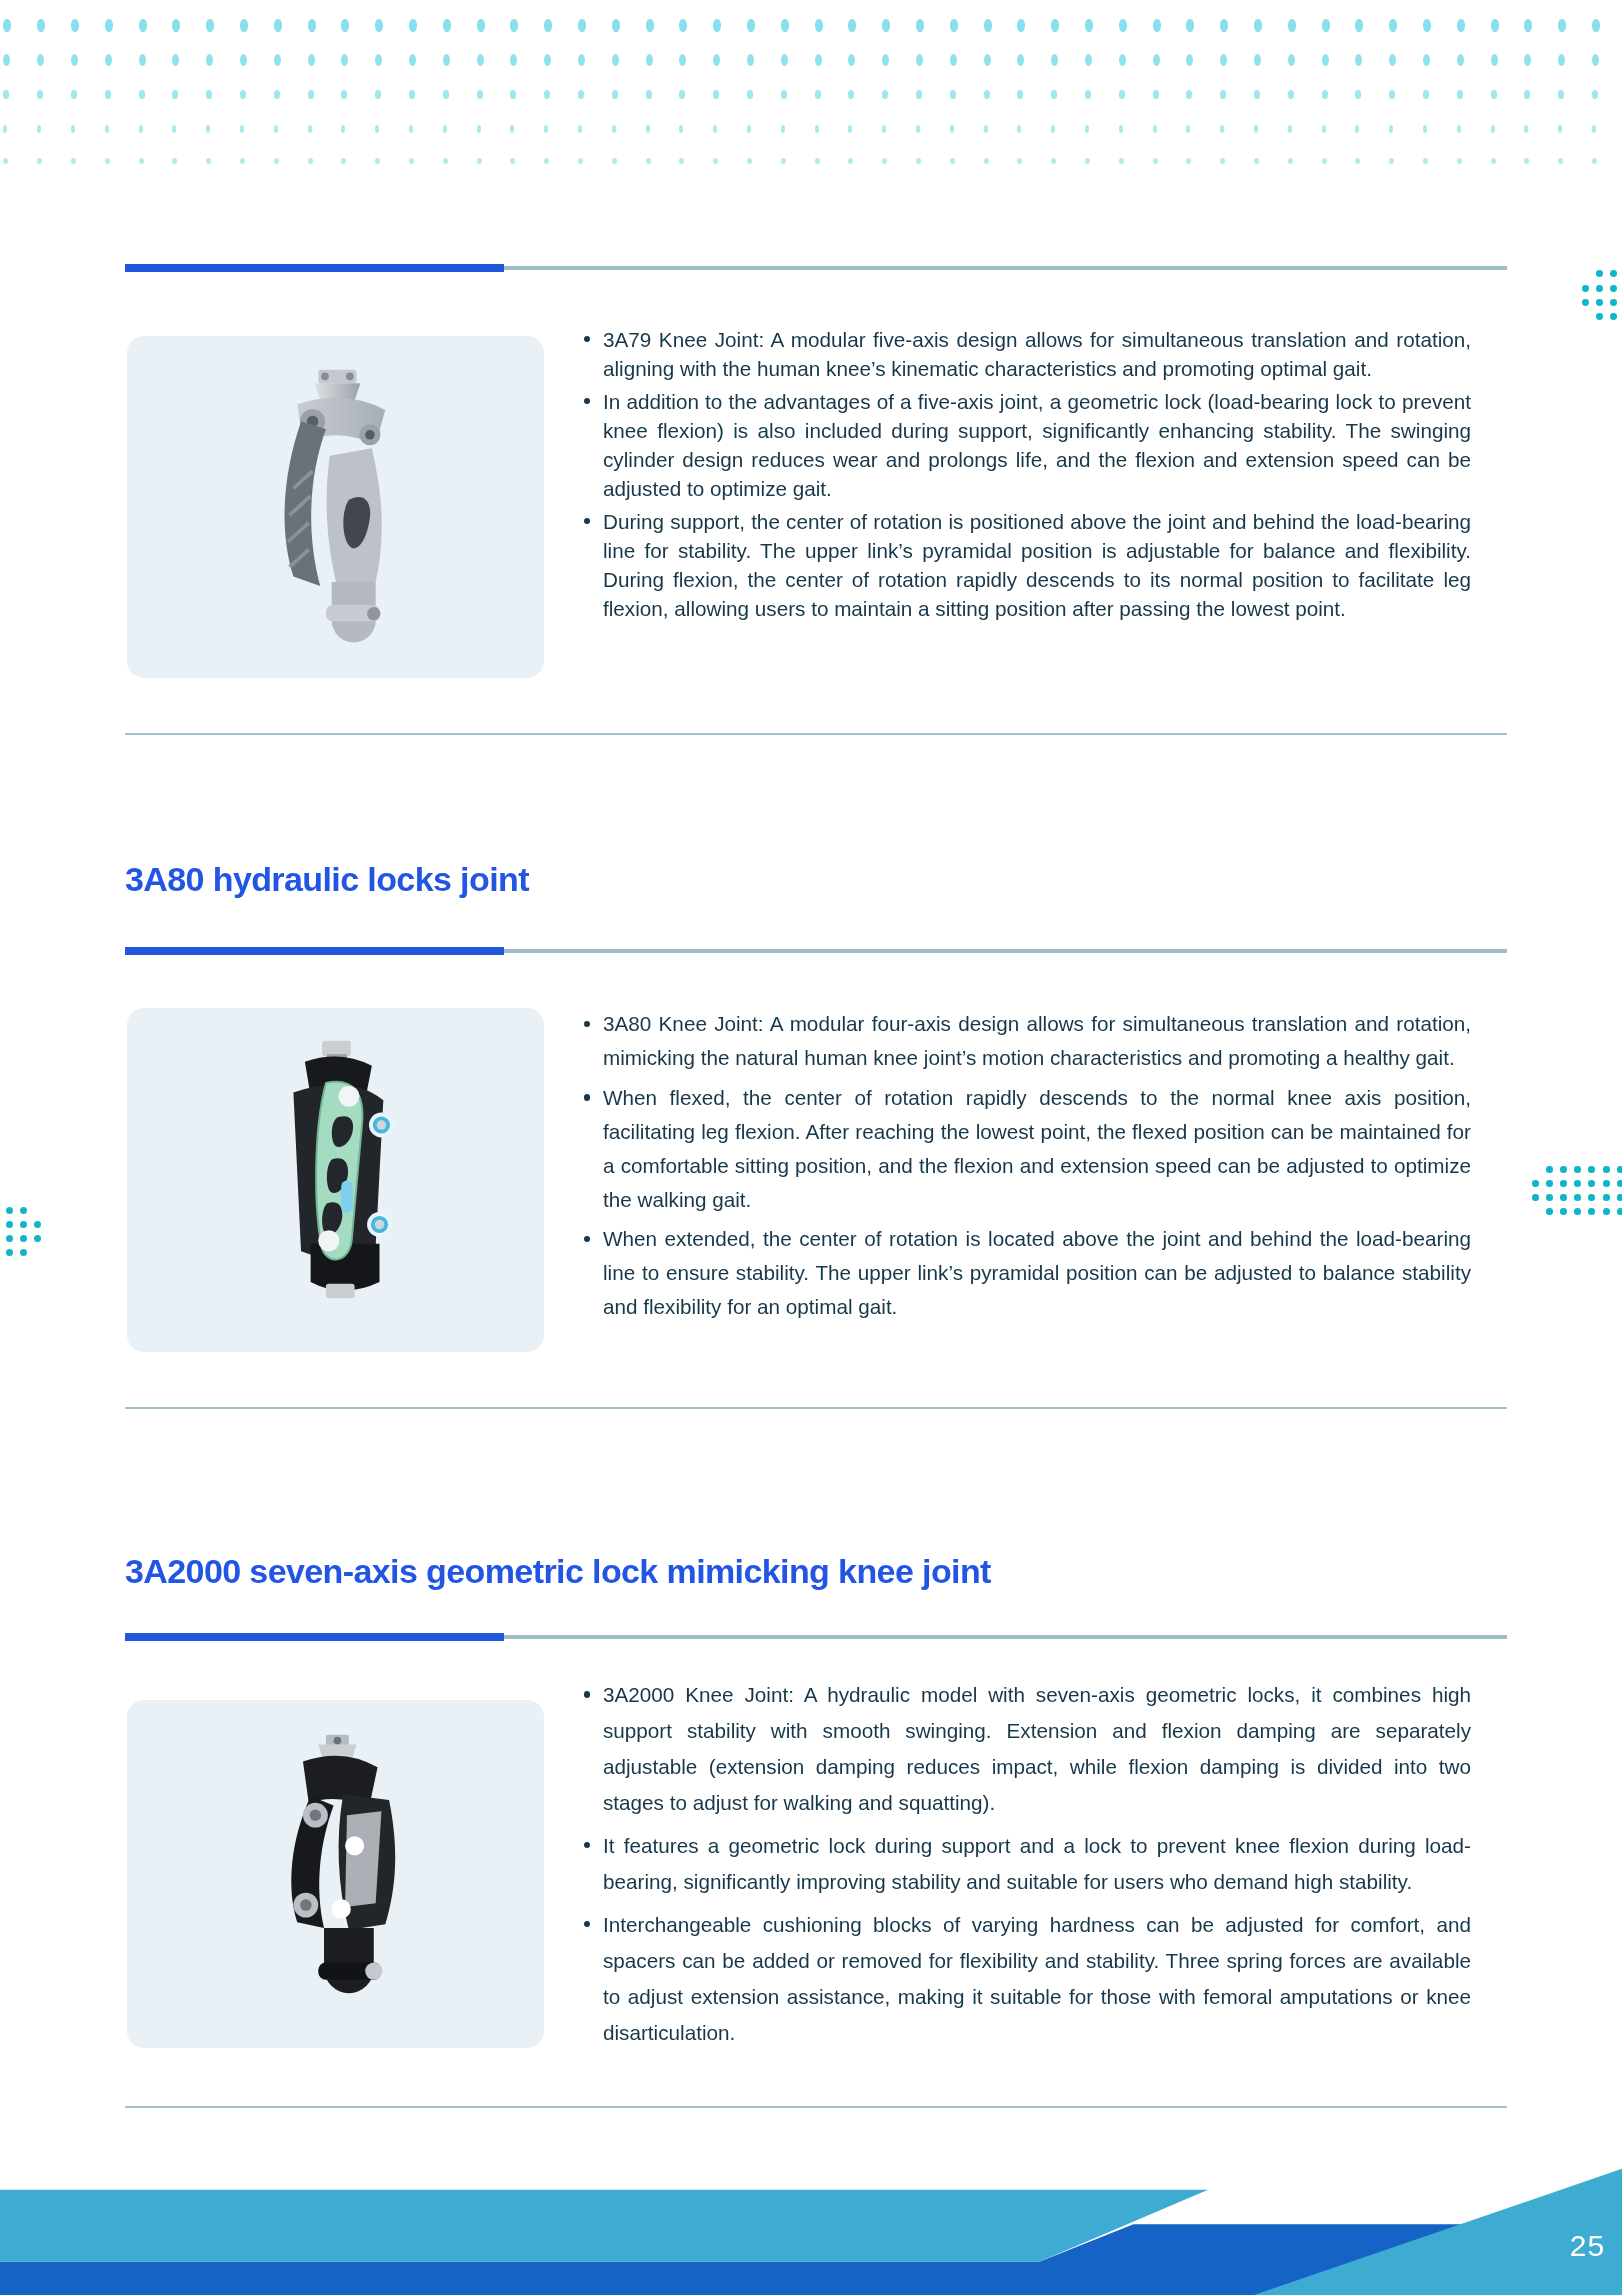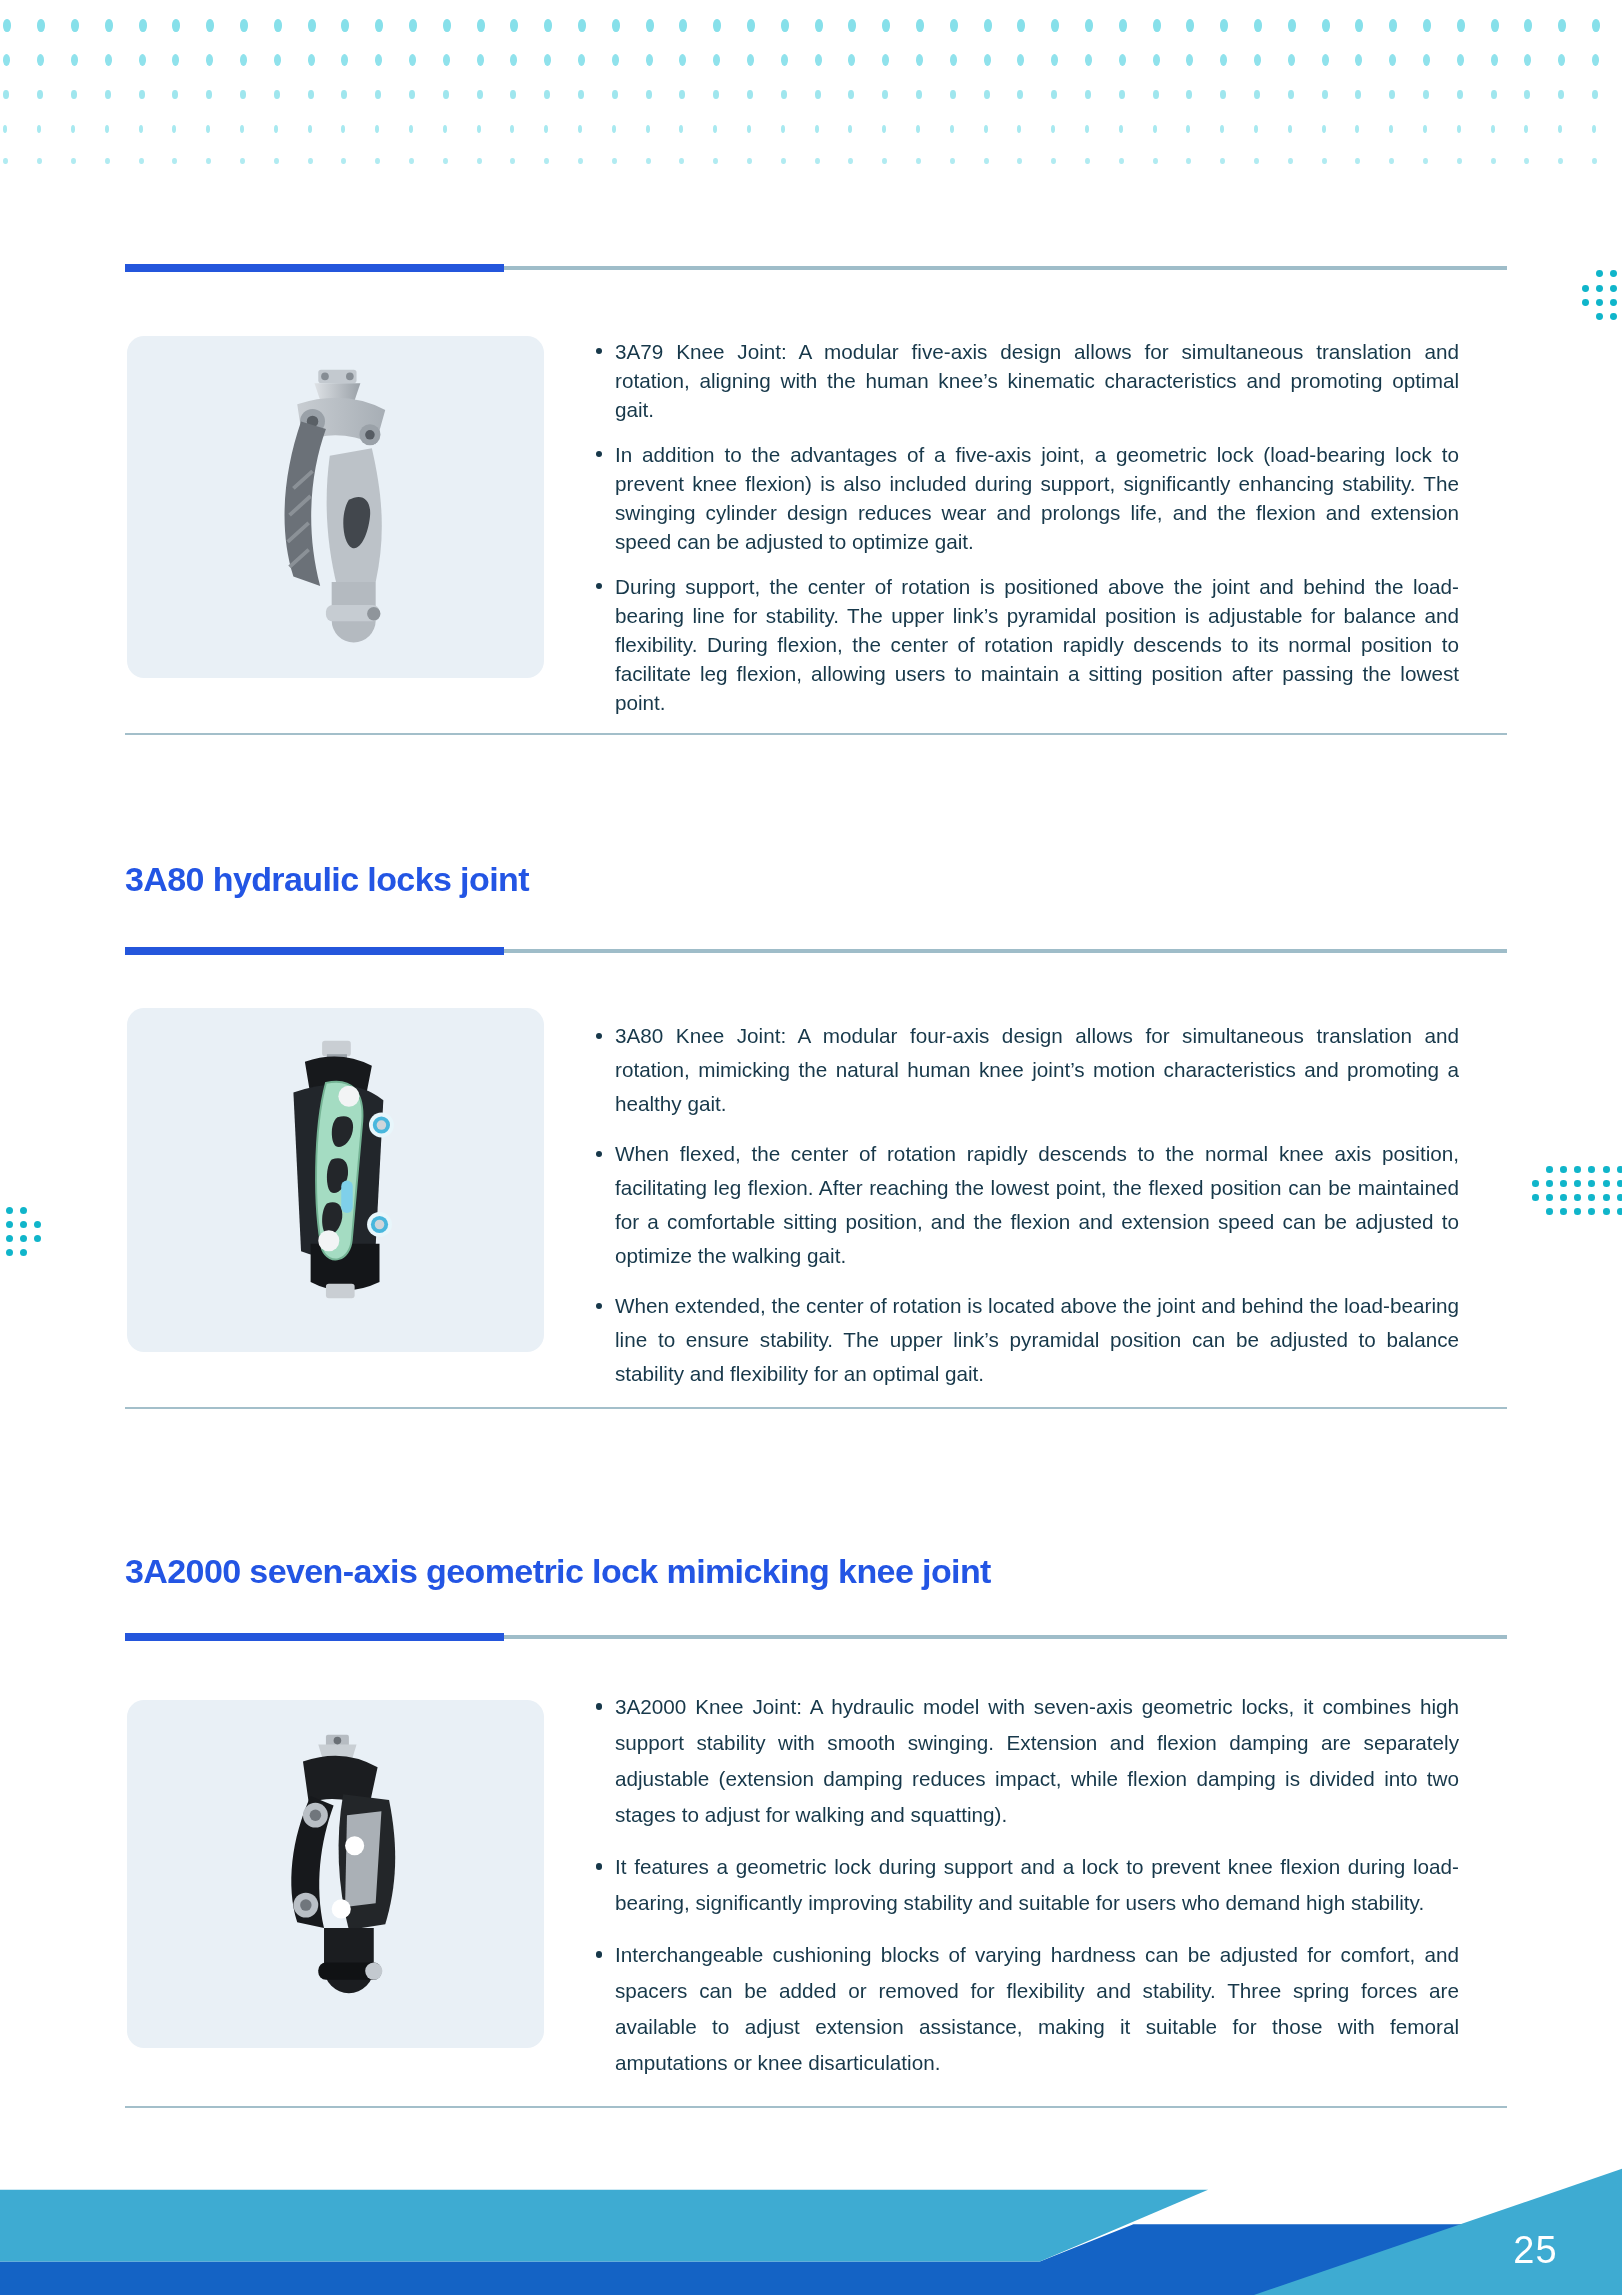--- a/index.html
+++ b/index.html
@@ -22,41 +22,41 @@
   .card{
     position:absolute;left:127px;width:417px;background:#E9F0F6;border-radius:17px;
     display:flex;align-items:center;justify-content:center;
   }
   .card svg{display:block;}
 
   .bullets{
     position:absolute;left:575px;width:900px;margin:0;padding:0;list-style:none;
     color:#17384A;text-align:justify;font-size:20.7px;
   }
-  .bullets li{position:relative;padding-left:24px;margin:16px;}
+  .bullets li{position:relative;padding-left:24px;margin:4px;}
   #bullets-1{top:321px;line-height:29px;}
   #bullets-1 li{margin-bottom:2.3px;}
   #bullets-1 li::before{top:11px;}
   #bullets-2{top:1003px;line-height:34px;}
   #bullets-2 li{margin-bottom:5.7px;}
   #bullets-2 li::before{top:13.8px;}
   #bullets-3{top:1673px;line-height:36px;}
   #bullets-3 li{margin-bottom:6.9px;}
   #bullets-3 li::before{top:14.3px;}
   .bullets li::before{
     content:'';position:absolute;left:4.6px;width:6.3px;height:6.3px;border-radius:50%;
     background:#17384A;
   }
 
   .divider{position:absolute;left:125px;width:1382px;height:2.3px;background:#A3BFCA;}
 
   .footer-art{position:absolute;left:0;top:2095px;width:1623px;height:201px;}
   .page-number{
-    position:absolute;left:1504px;top:2229px;width:63px;text-align:center;
-    color:#ffffff;font-size:38px;font-weight:400;letter-spacing:1.1px;
+    position:absolute;left:1556px;top:2229px;width:63px;text-align:center;
+    color:#ffffff;font-size:30px;font-weight:400;letter-spacing:1.1px;
   }
 </style>
 </head>
 <body>
 
 <div class="page">
 
   <div class="dotfield">
       <i style="left: 3.4px; top: 19px; width: 7.5px; height: 12.6px; opacity: 1; background: rgb(135, 224, 234);"></i>
       <i style="left: 37px; top: 19px; width: 7.5px; height: 12.6px; opacity: 1; background: rgb(135, 224, 234);"></i>

